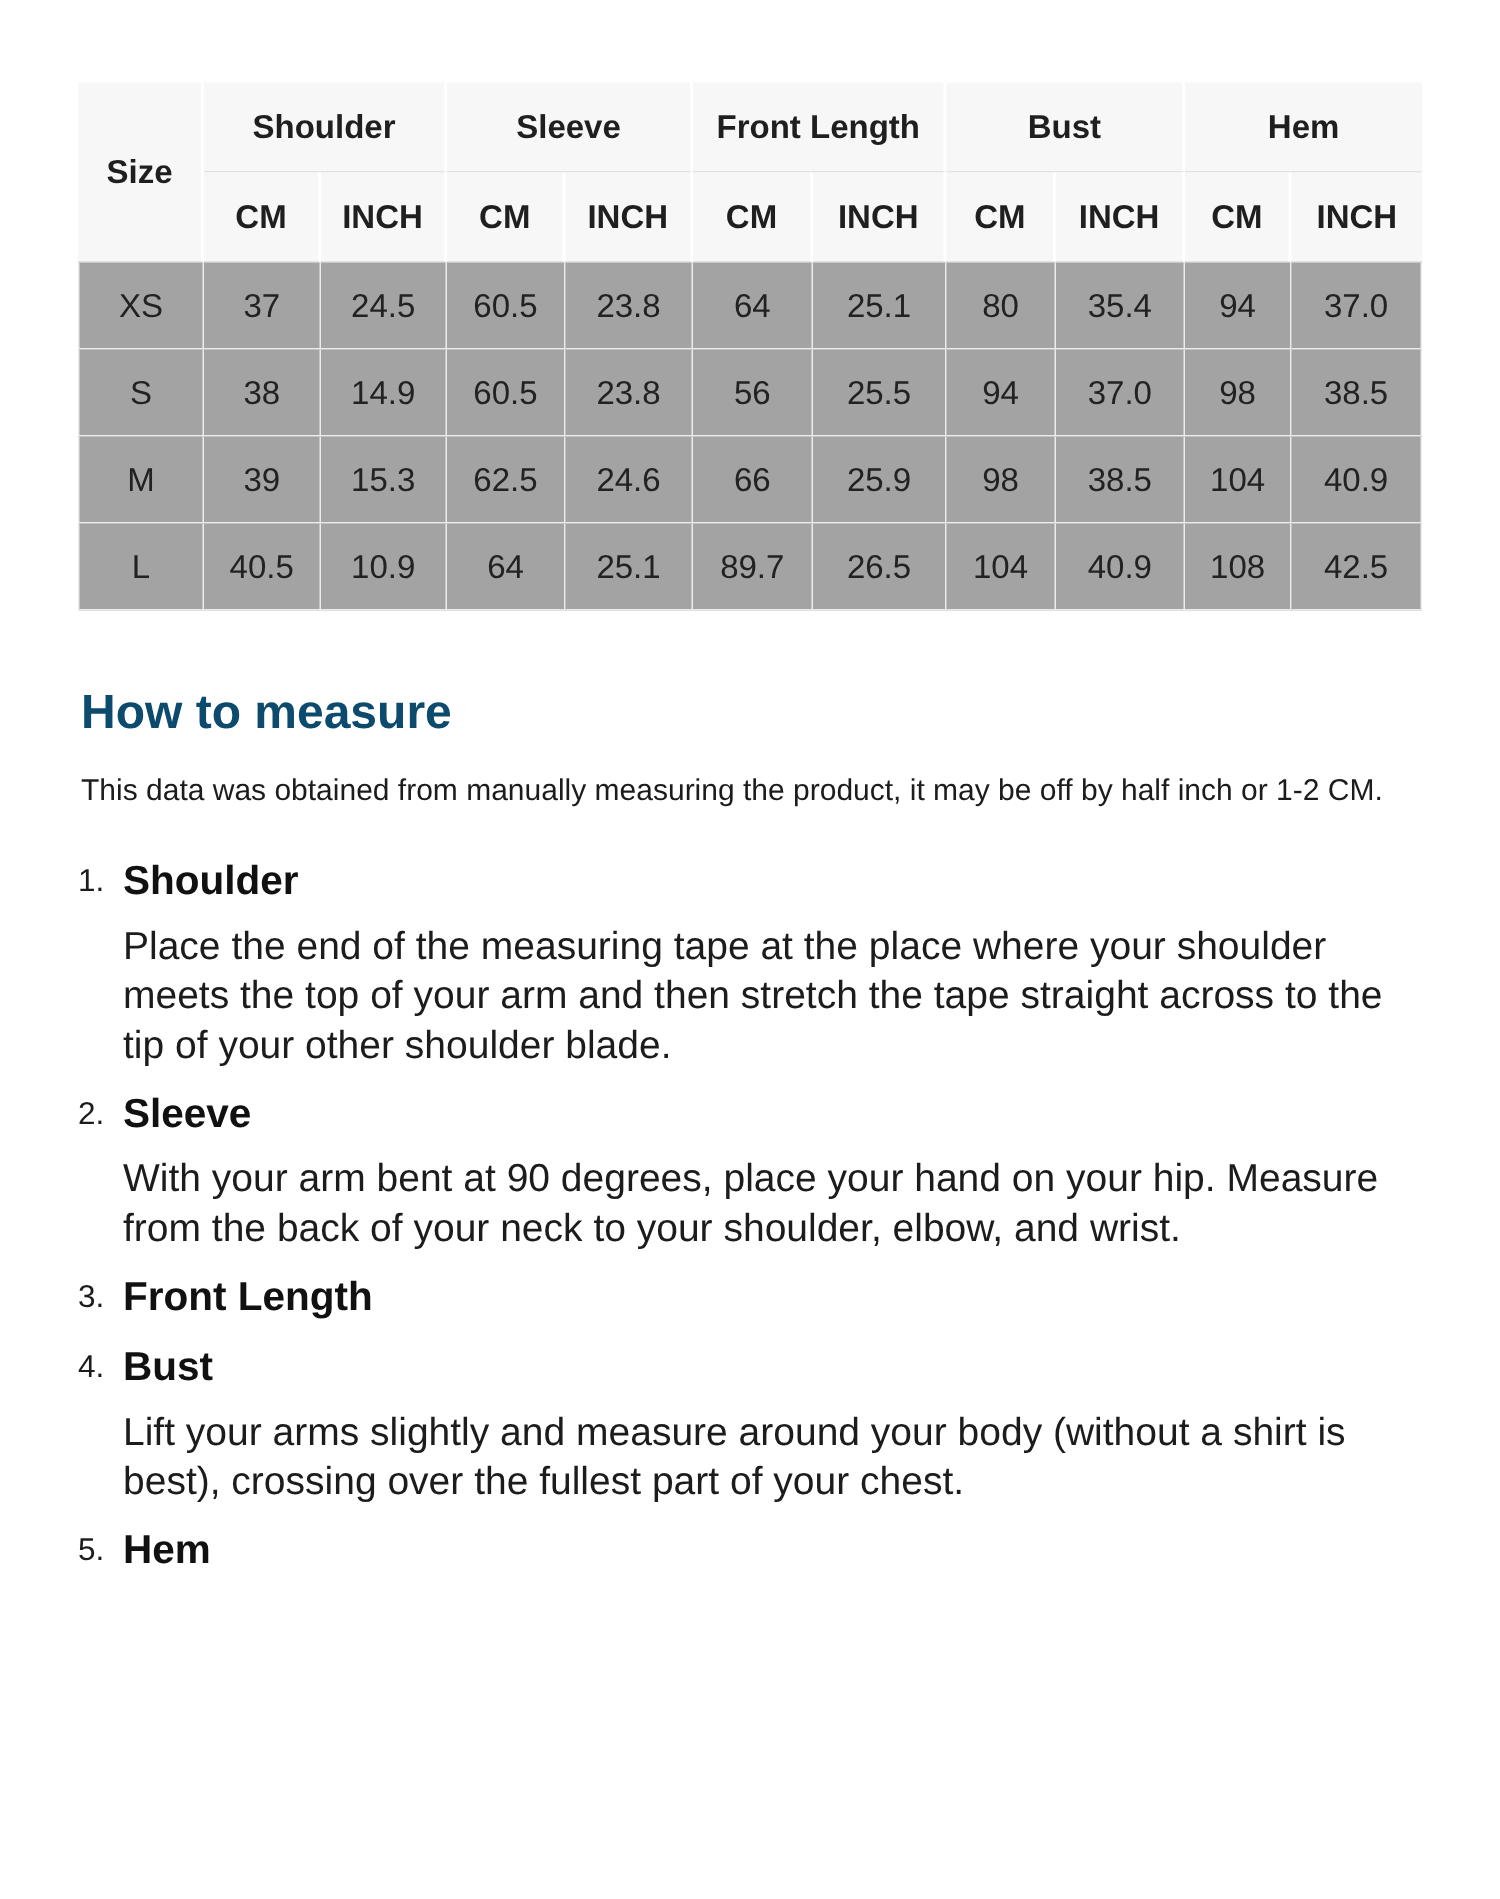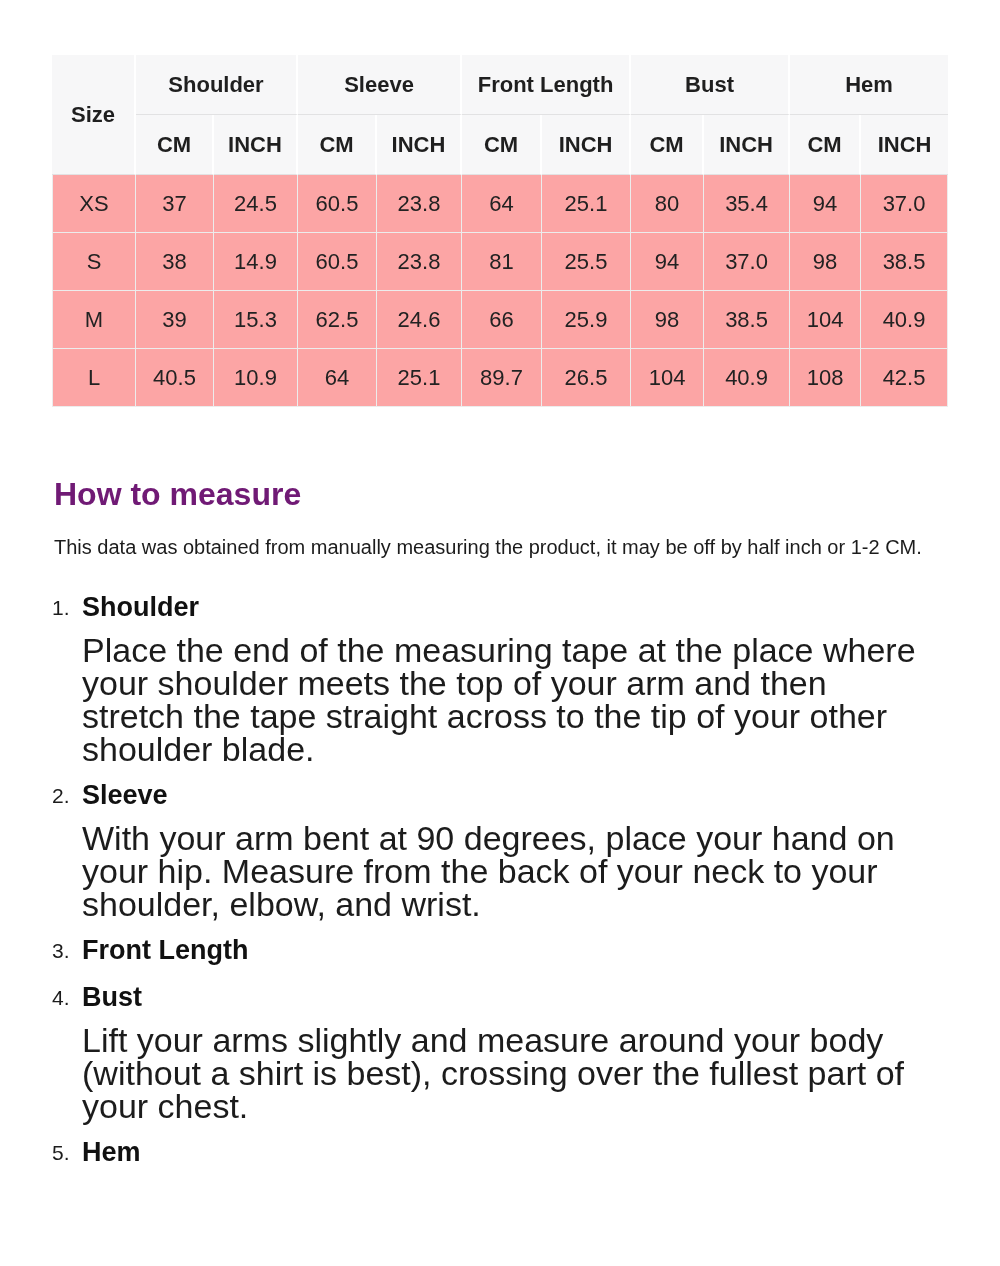--- a/index.html
+++ b/index.html
@@ -40,39 +40,39 @@
     border-bottom: 1px solid #e2e2e3;
   }
   table.size-chart thead tr.group-row th { height: 60px; }
   table.size-chart thead tr.unit-row th { height: 60px; }
   table.size-chart thead th:last-child { border-right: none; }
   table.size-chart thead th.size-head {
     border-right: 2px solid #ffffff;
   }
   table.size-chart tbody td {
     height: 58px;
-    background: #fca5a5;
+    background: #a3a3a3;
     border-right: 1px solid #ececec;
     border-bottom: 1px solid #ececec;
     color: #222222;
   }
   table.size-chart tbody td:first-child {
     border-left: 1px solid #ececec;
   }
   table.size-chart tbody td:last-child {
     border-right: 1px solid #ececec;
   }
 
   
   h2.howto-title {
     font-size: 32px;
     line-height: 38px;
     font-weight: bold;
-    margin: 68px 0 0 2px;
-    color: #701a75;
+    margin: 48px 0 0 2px;
+    color: #0c4a6e;
   }
   p.howto-intro {
     font-size: 20px;
     line-height: 33px;
     margin: 18px 0 0 2px;
     max-width: 878px;
     color: #1c1c1c;
   }
   ol.steps {
     list-style: none;
@@ -89,21 +89,21 @@
     line-height: 35px;
     color: #1c1c1c;
   }
   .step-title {
     font-size: 27px;
     line-height: 35px;
     font-weight: bold;
     color: #111111;
   }
   .step-desc {
-    font-size: 34px;
+    font-size: 26px;
     line-height: 33px;
     margin: 9px 0 0 0;
     max-width: 856px;
     color: #1c1c1c;
   }
 </style>
 </head>
 <body>
 
 <div class="page">
@@ -157,21 +157,21 @@
         <td>35.4</td>
         <td>94</td>
         <td>37.0</td>
       </tr>
       <tr>
         <td>S</td>
         <td>38</td>
         <td>14.9</td>
         <td>60.5</td>
         <td>23.8</td>
-        <td>81</td>
+        <td>56</td>
         <td>25.5</td>
         <td>94</td>
         <td>37.0</td>
         <td>98</td>
         <td>38.5</td>
       </tr>
       <tr>
         <td>M</td>
         <td>39</td>
         <td>15.3</td>

